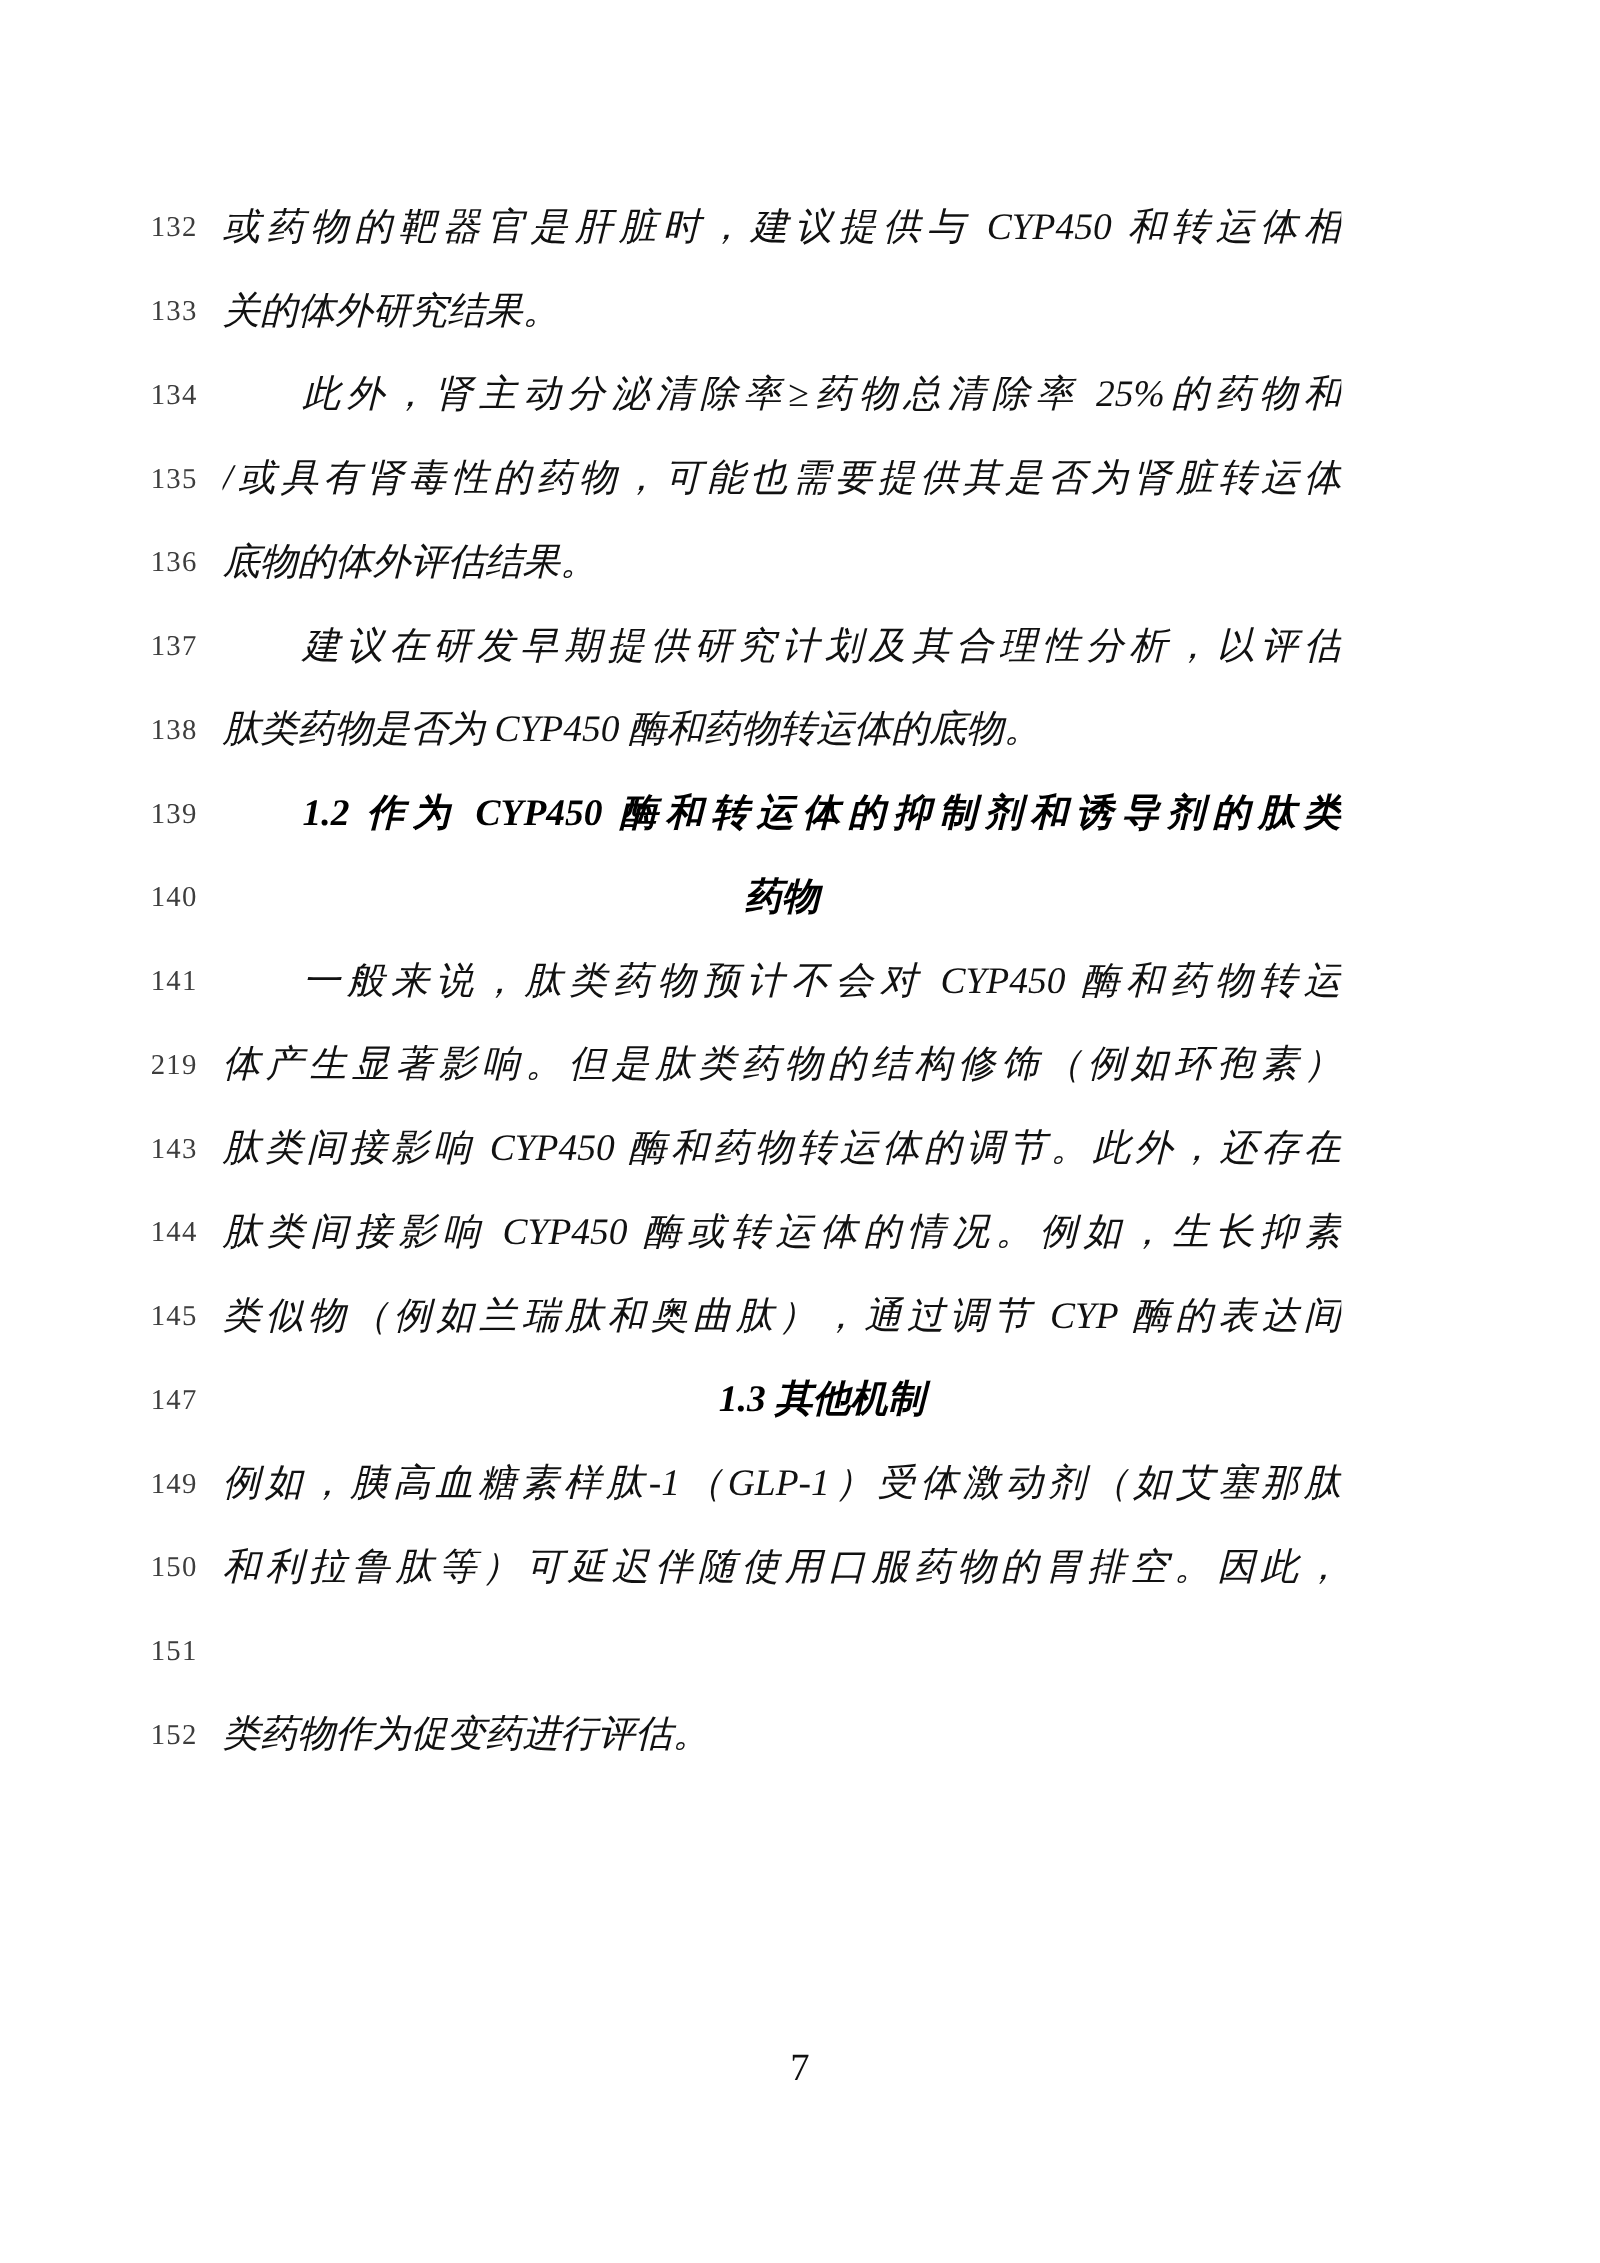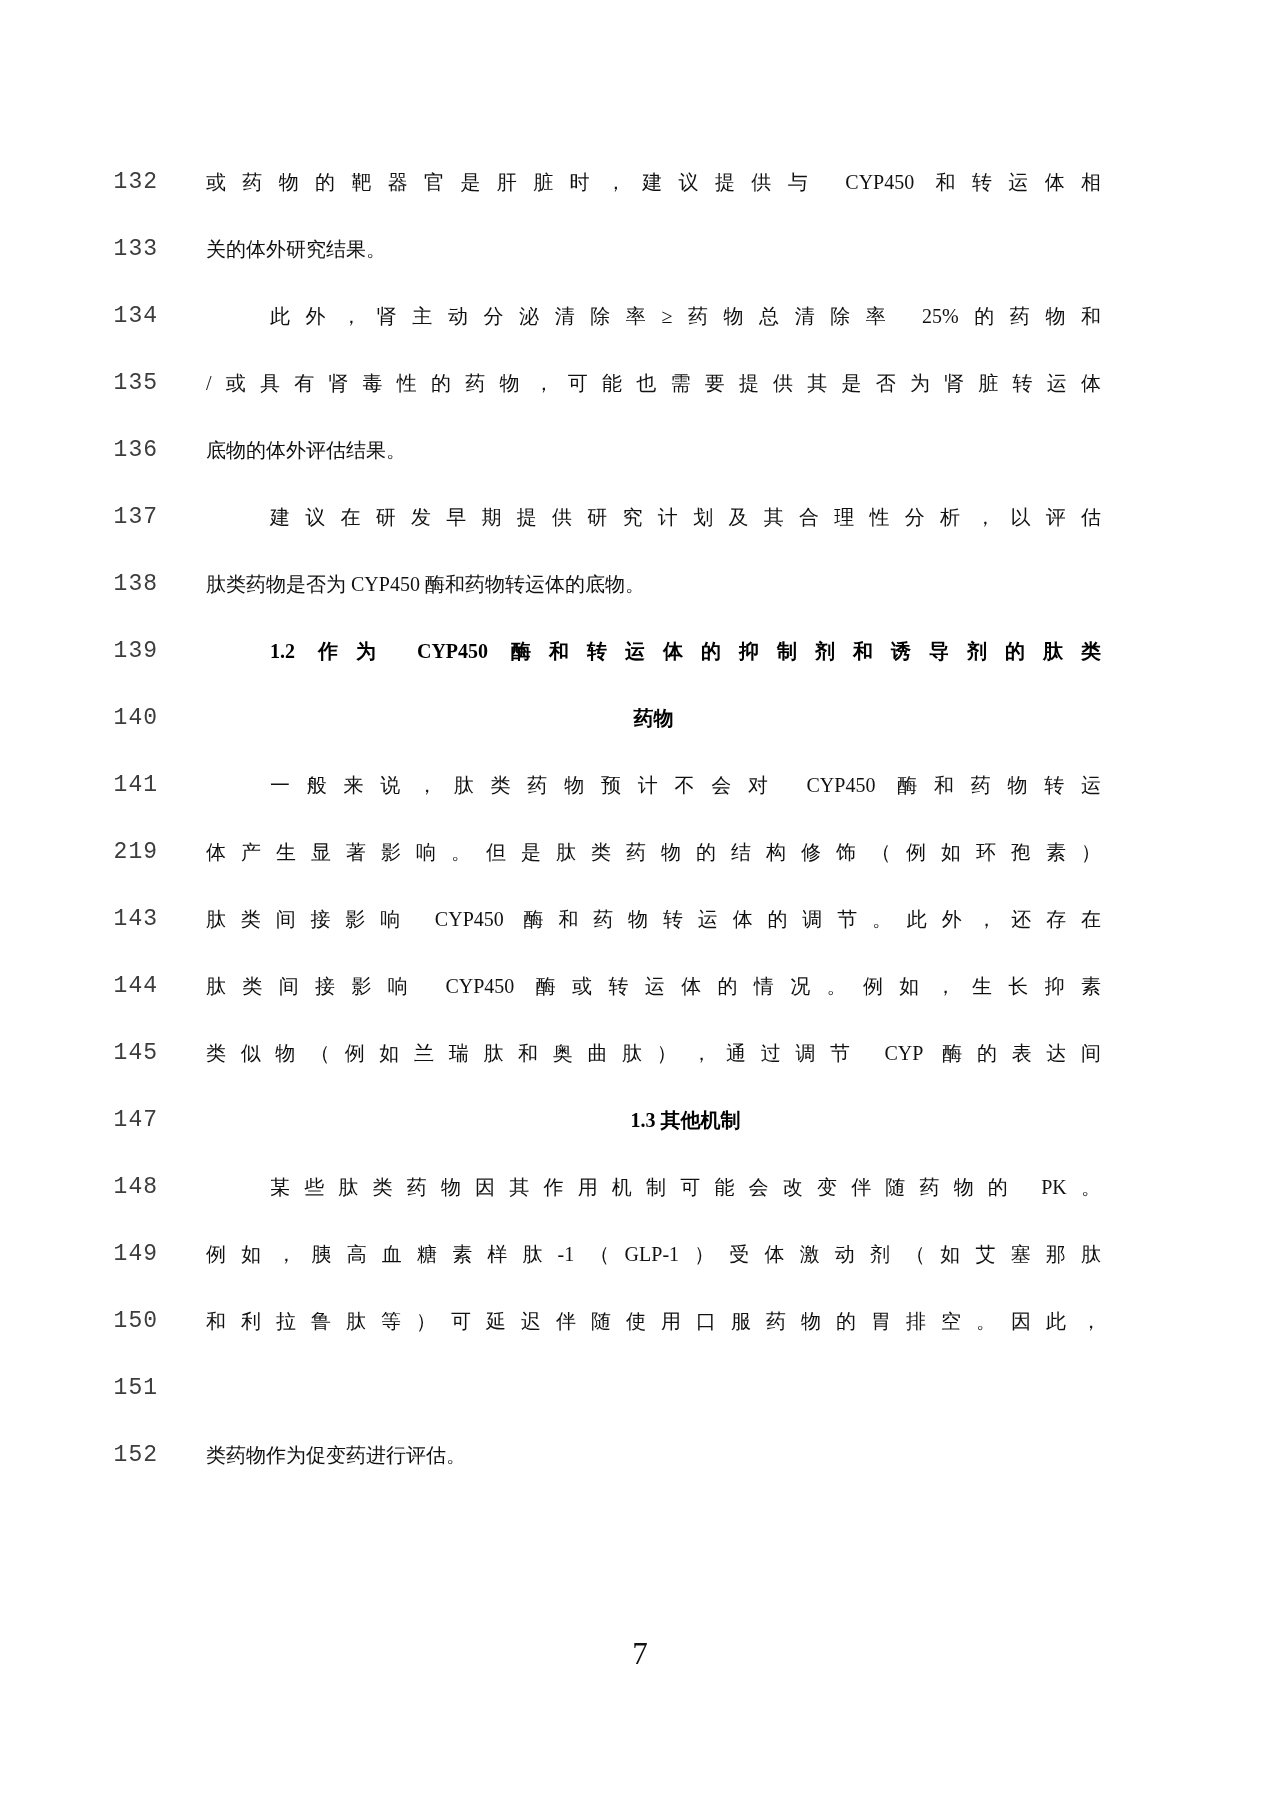--- a/index.html
+++ b/index.html
@@ -24,34 +24,35 @@
   }
   .row {
     display: flex;
     align-items: center;
     height: 67px;
   }
   .num {
     flex: none;
     width: 158px;
     text-align: right;
-    font-family: Liberation Mono, monospace;
+    font-family: Liberation Serif, serif;
     font-size: 23px;
     color: #3d3d3d;
     letter-spacing: 1px;
   }
   .text {
     flex: none;
-    margin-left: 48px;
+    margin-left: 20px;
     width: 895px;
-    font-size: 20px;
+    font-size: 30px;
     line-height: 40px;
     height: 40px;
     overflow: hidden;
     color: #111111;
+    font-style: italic;
   }
   .text.justify {
     text-align: justify;
     text-align-last: justify;
   }
   .text.indent {
     padding-left: 64px;
     width: 831px;
   }
   .text.bold {
@@ -128,24 +129,20 @@
       </div>
       <div class="row">
         <span class="num">145</span>
         <span class="text justify">类似物（例如兰瑞肽和奥曲肽），通过调节 CYP 酶的表达间</span>
       </div>
       <div class="row">
         <span class="num">147</span>
         <span class="text indent bold">1.3 其他机制</span>
       </div>
       <div class="row">
-        <span class="num">148</span>
-        <span class="text justify indent">某些肽类药物因其作用机制可能会改变伴随药物的 PK。</span>
-      </div>
-      <div class="row">
         <span class="num">149</span>
         <span class="text justify">例如，胰高血糖素样肽-1（GLP-1）受体激动剂（如艾塞那肽</span>
       </div>
       <div class="row">
         <span class="num">150</span>
         <span class="text justify">和利拉鲁肽等）可延迟伴随使用口服药物的胃排空。因此，</span>
       </div>
       <div class="row">
         <span class="num">151</span>
       </div>

